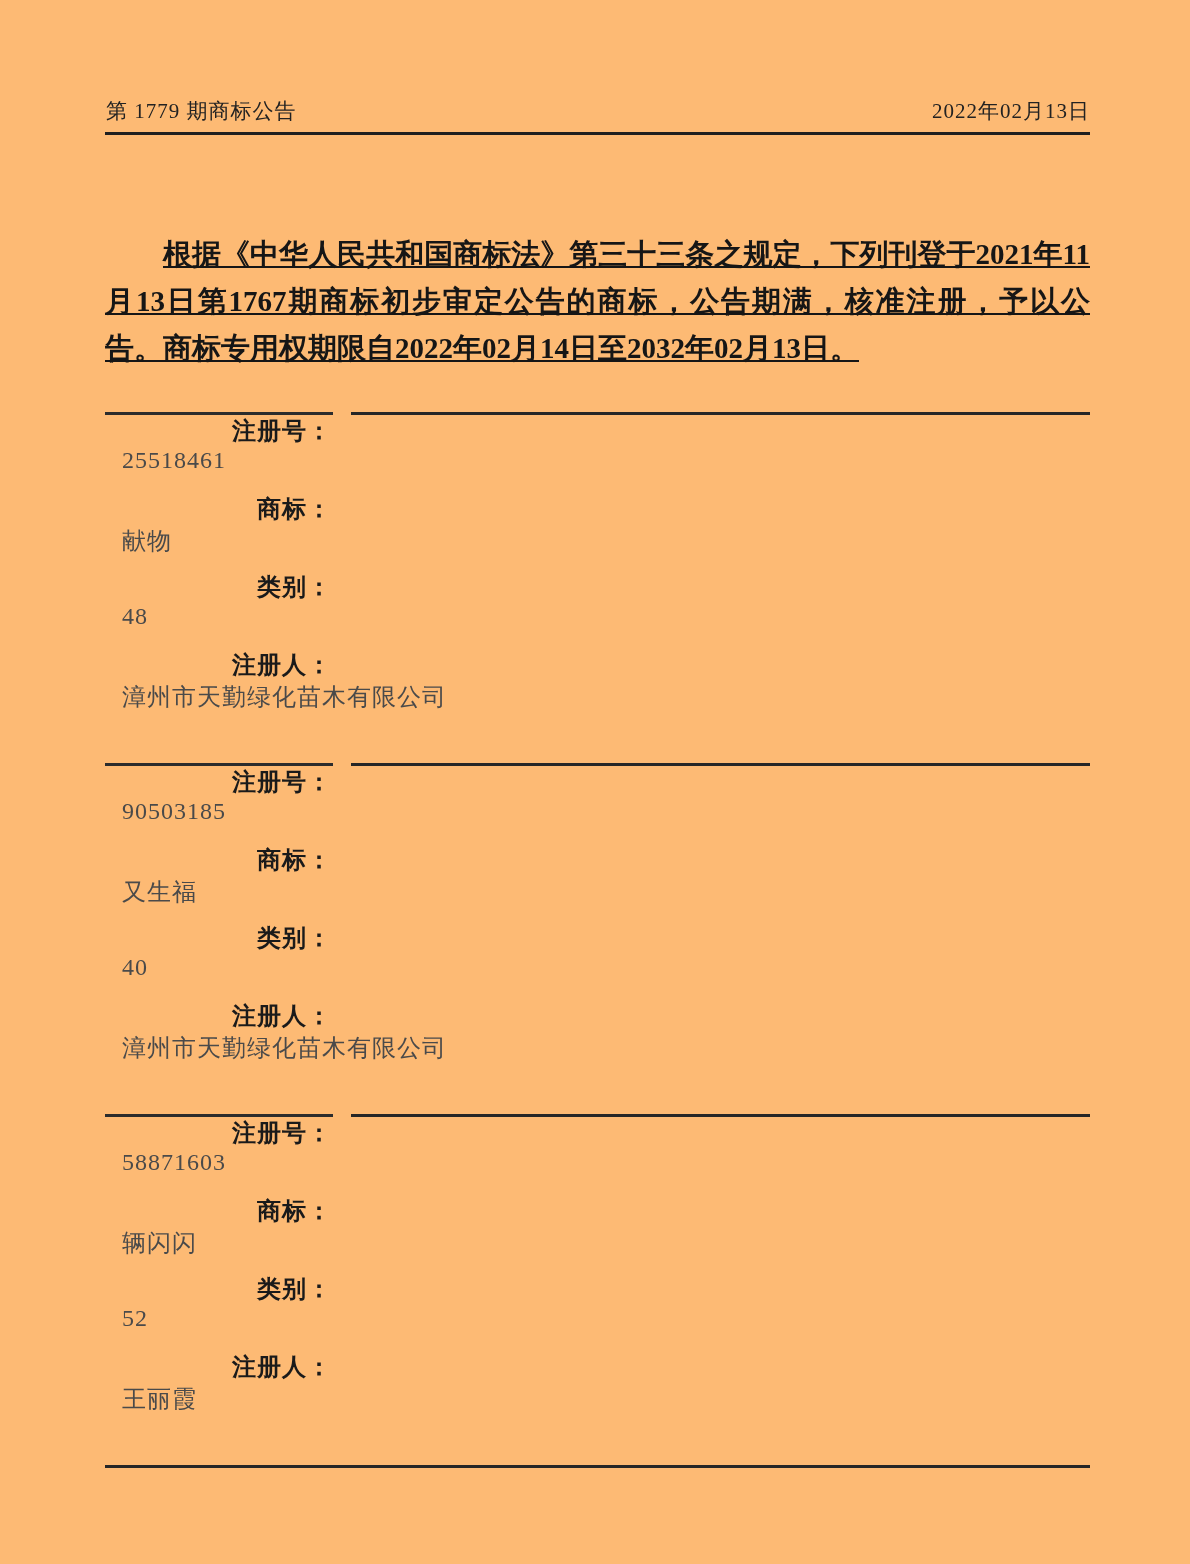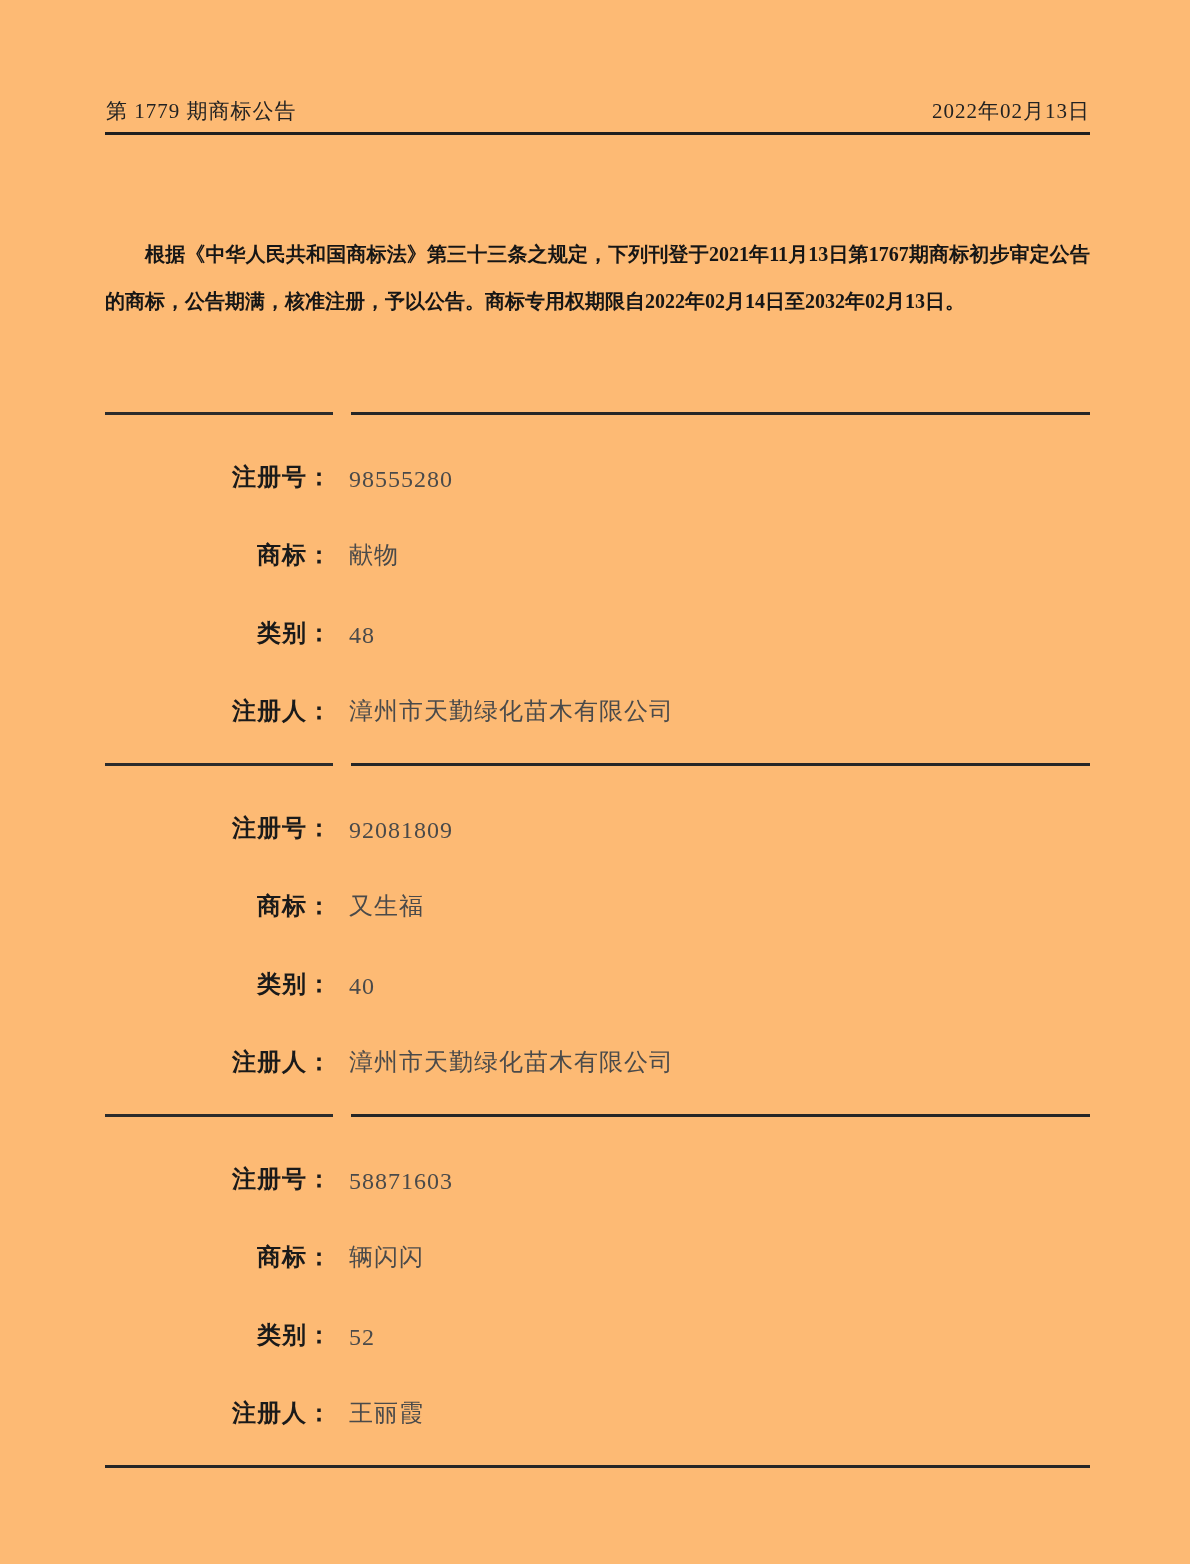--- a/index.html
+++ b/index.html
@@ -52,27 +52,28 @@
     color: #111111;
     white-space: pre;
   }
 
   
   .intro {
     position: absolute;
     left: 105px;
     width: 985px;
     top: 231px;
-    font-size: 20px;
+    font-size: 29px;
     line-height: 47px;
     font-weight: bold;
     color: #161616;
     text-align: justify;
     text-justify: inter-ideograph;
     text-indent: 2em;
+    text-decoration: underline;
   }
 
   
   .records {
     position: absolute;
     left: 105px;
     width: 985px;
     top: 412px;
   }
   .rule {
@@ -97,21 +98,22 @@
     flex: 1;
     height: 3px;
     background: #262626;
   }
   .record {
     padding-bottom: 36px;
   }
   .field-row {
     height: 78px;
     display: flex;
-    align-items: flex-end;
+    align-items: flex-start;
+    flex-direction: column;
   }
   .field-label {
     width: 227px;
     text-align: right;
     font-weight: bold;
     font-size: 24px;
     color: #1a1a1a;
     letter-spacing: 1px;
     flex-shrink: 0;
   }
@@ -139,21 +141,21 @@
   <div class="records">
 
     <div class="rule split">
       <span class="seg-left"></span>
       <span class="seg-gap"></span>
       <span class="seg-right"></span>
     </div>
     <div class="record">
       <div class="field-row">
         <span class="field-label">注册号：</span>
-        <span class="field-value">98555280</span>
+        <span class="field-value">25518461</span>
       </div>
       <div class="field-row">
         <span class="field-label">商标：</span>
         <span class="field-value">献物</span>
       </div>
       <div class="field-row">
         <span class="field-label">类别：</span>
         <span class="field-value">48</span>
       </div>
       <div class="field-row">
@@ -163,21 +165,21 @@
     </div>
 
     <div class="rule split">
       <span class="seg-left"></span>
       <span class="seg-gap"></span>
       <span class="seg-right"></span>
     </div>
     <div class="record">
       <div class="field-row">
         <span class="field-label">注册号：</span>
-        <span class="field-value">92081809</span>
+        <span class="field-value">90503185</span>
       </div>
       <div class="field-row">
         <span class="field-label">商标：</span>
         <span class="field-value">又生福</span>
       </div>
       <div class="field-row">
         <span class="field-label">类别：</span>
         <span class="field-value">40</span>
       </div>
       <div class="field-row">

